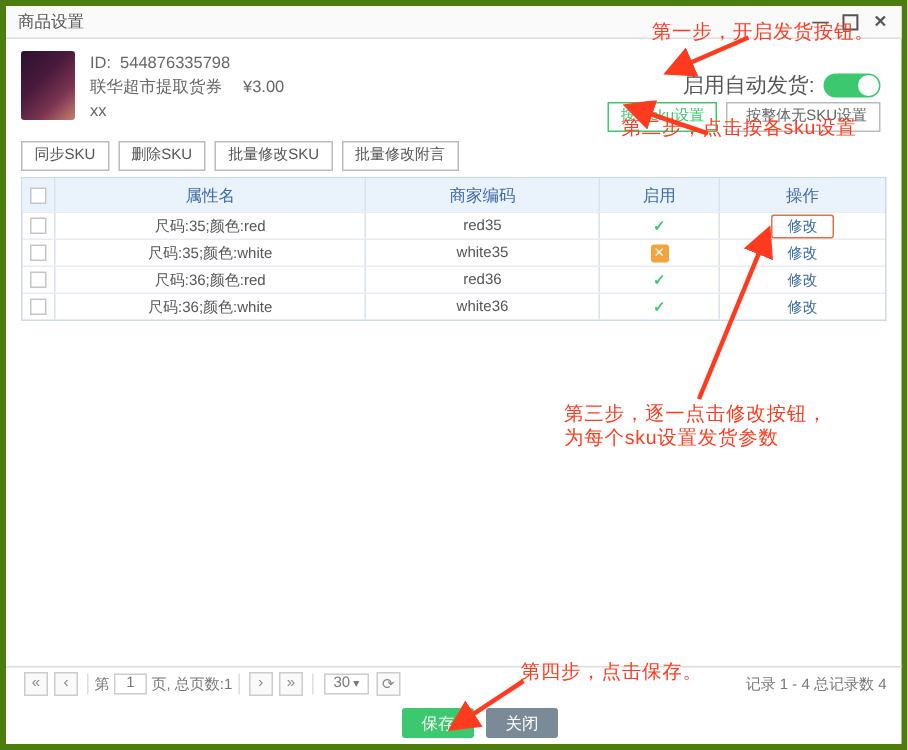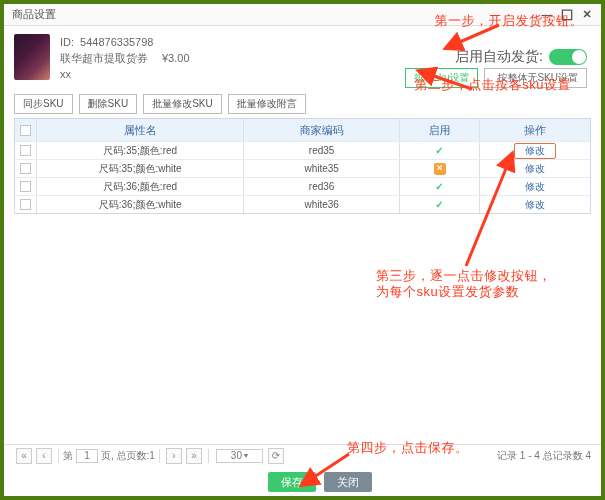--- a/index.html
+++ b/index.html
@@ -35,21 +35,21 @@
   .c5 { width:110px; }
   .chk { width:11px; height:11px; border:1px solid #c5c5c5; background:#fff; }
   .tick { color:#3cc86e; font-weight:bold; }
   .cross { display:inline-flex; width:12px; height:12px; background:#f1a33c; border-radius:2px; align-items:center; justify-content:center; color:#fff; font-size:9px; line-height:1; }
   .modlink { color:#3a6aa3; cursor:pointer; }
   .modlink.boxed { border:1px solid #e07040; padding:0 10px; border-radius:2px; }
   .footer { position:absolute; left:0; right:0; bottom:30px; height:22px; border-top:1px solid #ddd; display:flex; align-items:center; font-size:10px; color:#777; padding:0 10px; }
   .footer .pgbtn { width:16px; height:16px; border:1px solid #ccc; margin:0 2px; display:flex; align-items:center; justify-content:center; cursor:pointer; background:#fafafa; color:#888; }
   .footer .sep { width:1px; height:14px; background:#ddd; margin:0 4px; }
   .footer .pgnum { width:22px; height:14px; border:1px solid #ccc; text-align:center; margin:0 3px; }
-  .footer .sel { width:47px; height:14px; border:1px solid #ccc; margin:0 3px; display:flex; align-items:center; justify-content:center; }
+  .footer .sel { width:30px; height:14px; border:1px solid #ccc; margin:0 3px; display:flex; align-items:center; justify-content:center; }
   .footer .rec { margin-left:auto; }
   .actions { position:absolute; left:0; right:0; bottom:0; height:28px; display:flex; align-items:center; justify-content:center; gap:8px;padding-left:35px; }
   .abtn { height:20px; width:48px; border:none; color:#fff; font-size:11px; cursor:pointer; border-radius:2px; }
   .abtn.save { background:#3cc86e; }
   .abtn.close { background:#7a8a97; }
   
   .ann { position:absolute; color:#ff3b1f; font-size:13px; font-weight:500; pointer-events:none; z-index:50; letter-spacing:0.5px; }
   svg.arrow { position:absolute; z-index:40; pointer-events:none; }
 </style>
 </head>

